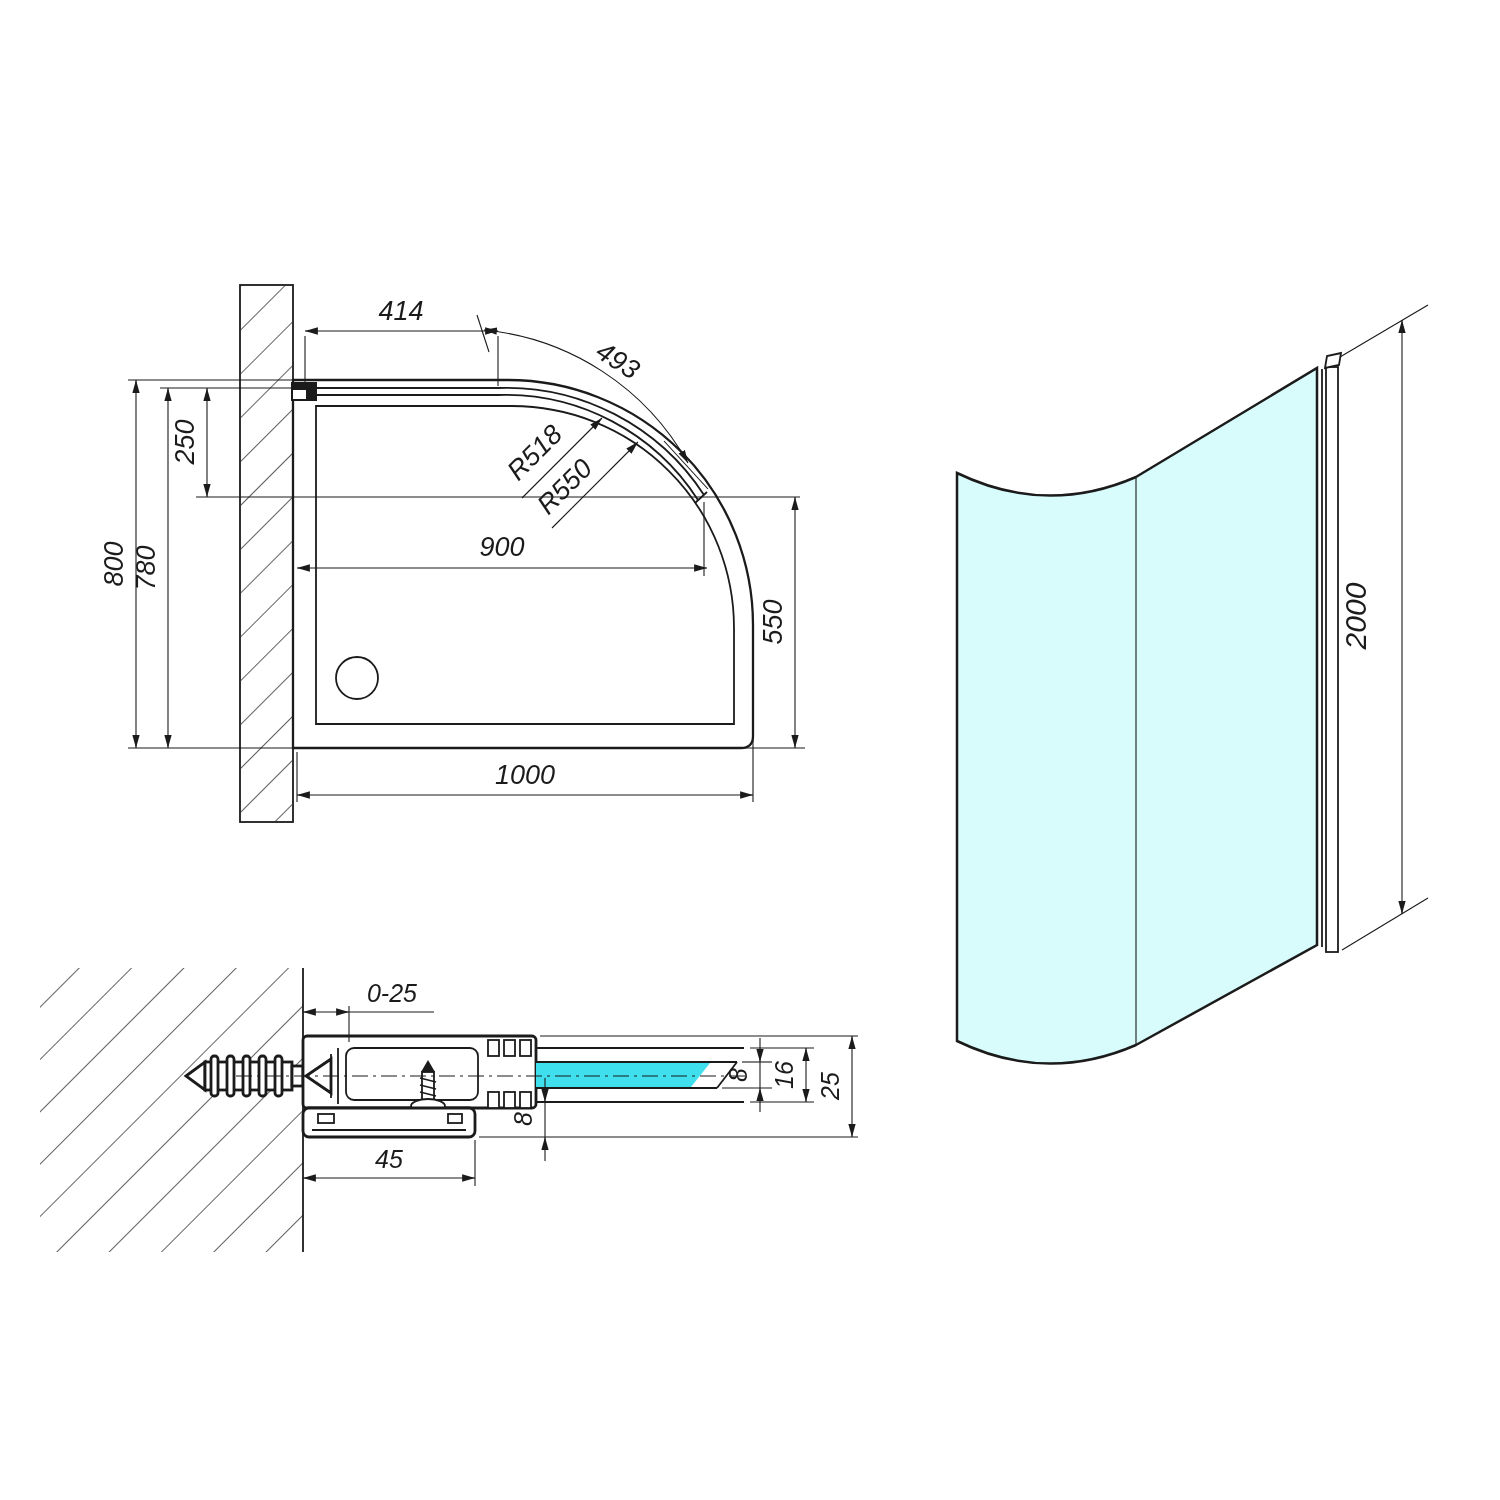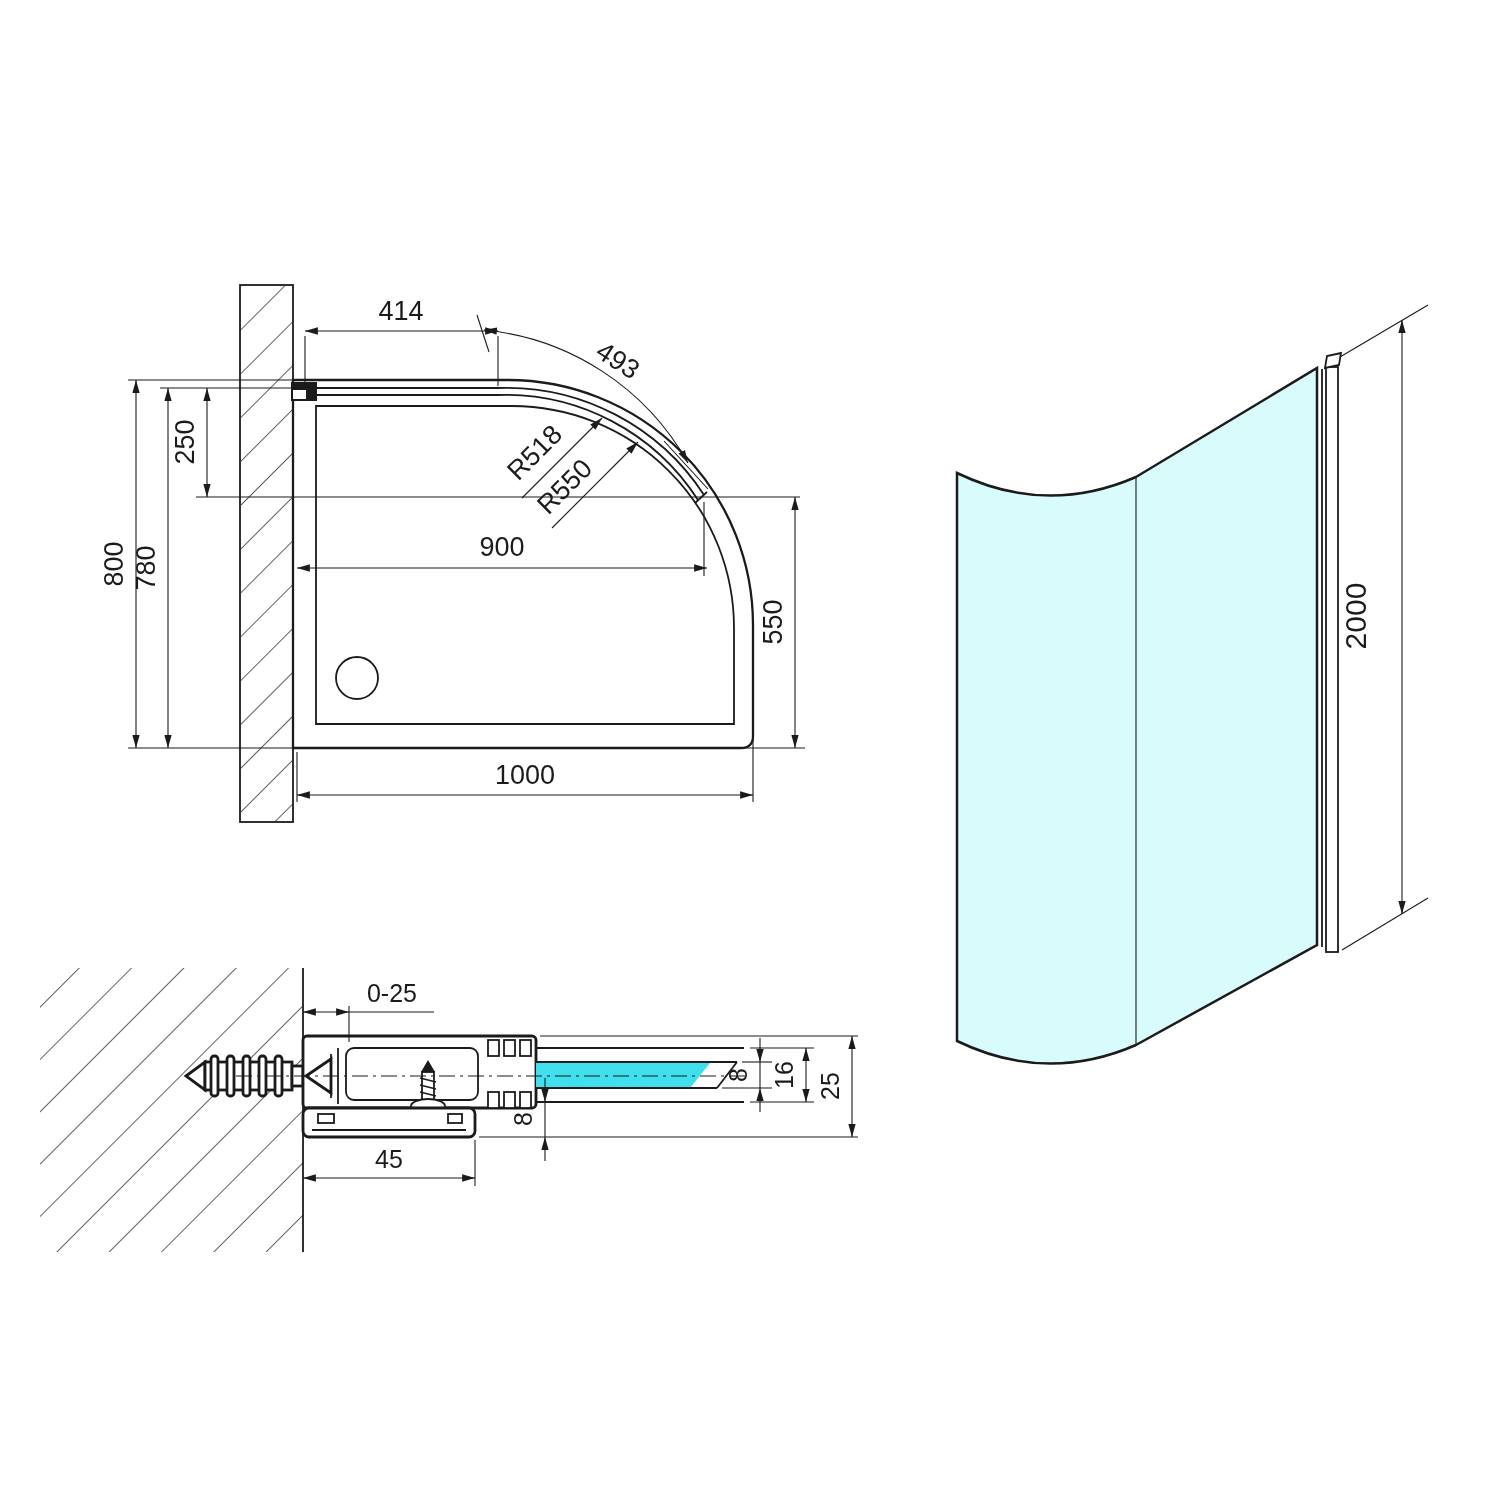--- a/index.html
+++ b/index.html
@@ -1,17 +1,17 @@
 <!DOCTYPE html>
 <html><head>
 <meta charset="utf-8">
 <style>
   html,body{margin:0;padding:0;background:#ffffff;}
   .canvas{position:relative;width:1500px;height:1500px;background:#ffffff;overflow:hidden;
-          font-family:"Liberation Sans", sans-serif;}
+          font-family:"Liberation Sans", sans-serif;font-style:italic;}
   .canvas svg{position:absolute;left:0;top:0;}
   .dimtext{font-family:"Liberation Sans", sans-serif;fill:#1b1b1b;font-size:27px;}
   .dimtext.small{font-size:25px;}
   .dimtext.big{font-size:30px;}
   .thin{stroke:#1b1b1b;stroke-width:1.1;fill:none;}
   .mid{stroke:#1b1b1b;stroke-width:1.8;fill:none;}
   .thick{stroke:#1b1b1b;stroke-width:2.3;fill:none;}
   .profile{stroke:#1b1b1b;stroke-width:2.8;fill:#ffffff;}
   .whitefill{fill:#ffffff;}
   .center{stroke:#1b1b1b;stroke-width:1.2;fill:none;stroke-dasharray:16 5 3 5;}

